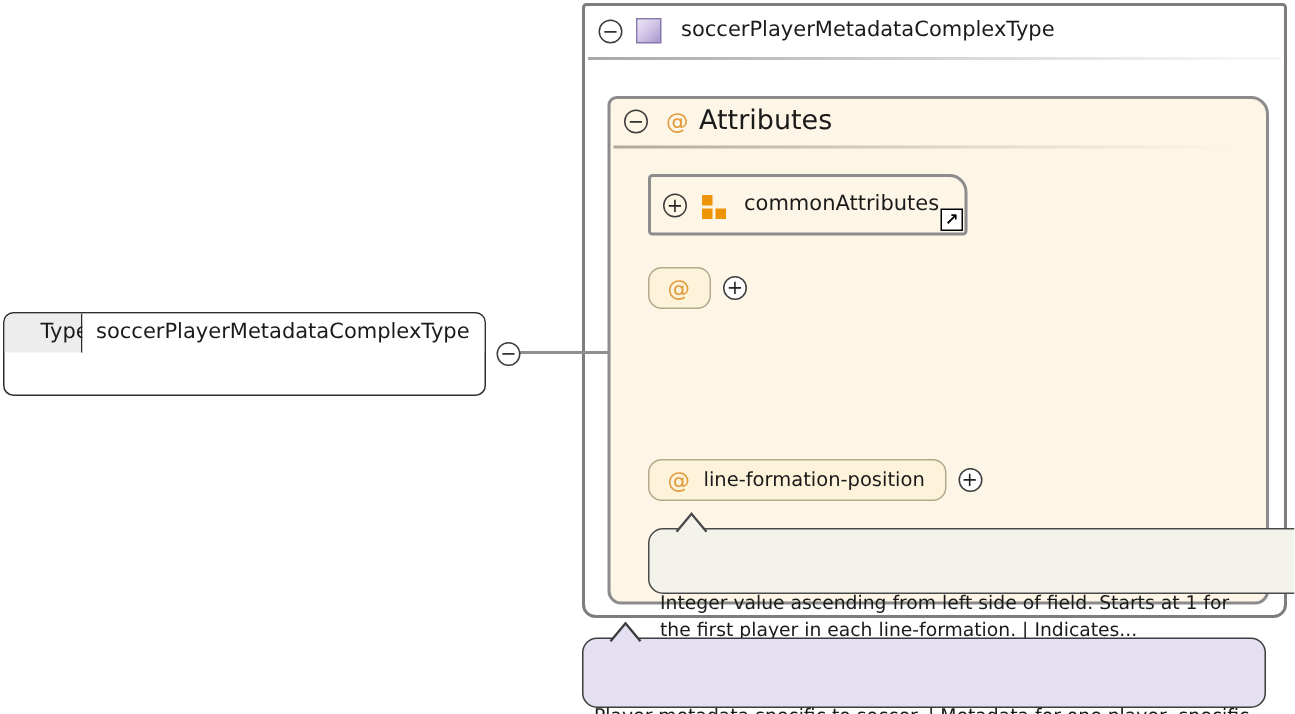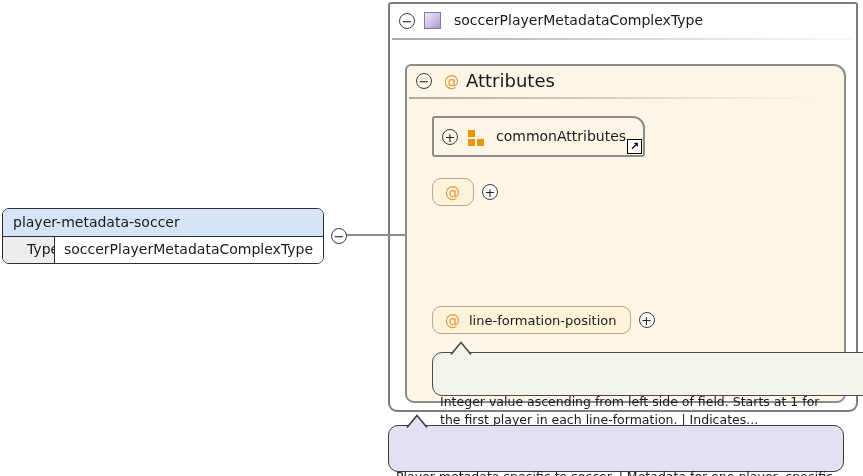--- a/index.html
+++ b/index.html
@@ -111,21 +111,20 @@
     border:1.5px solid #3d3d3d;border-radius:10px;background:#e5dff2;
     font-size:12.5px;line-height:19px;padding:3px 8px 3px 7px;white-space:pre-line;
   }
 </style>
 </head>
 <body>
 
 <div class="stage">
 
   <div class="elem-box">
-    <div class="elem-header">player-metadata-soccer</div>
     <div class="elem-row">
       <div class="elem-type-label">Type</div>
       <div class="elem-type-value">soccerPlayerMetadataComplexType</div>
     </div>
   </div>
 
   <span class="circle abs" style="left:331px;top:228px;">−</span>
   <div class="conn-line"></div>
 
   <div class="type-box">

